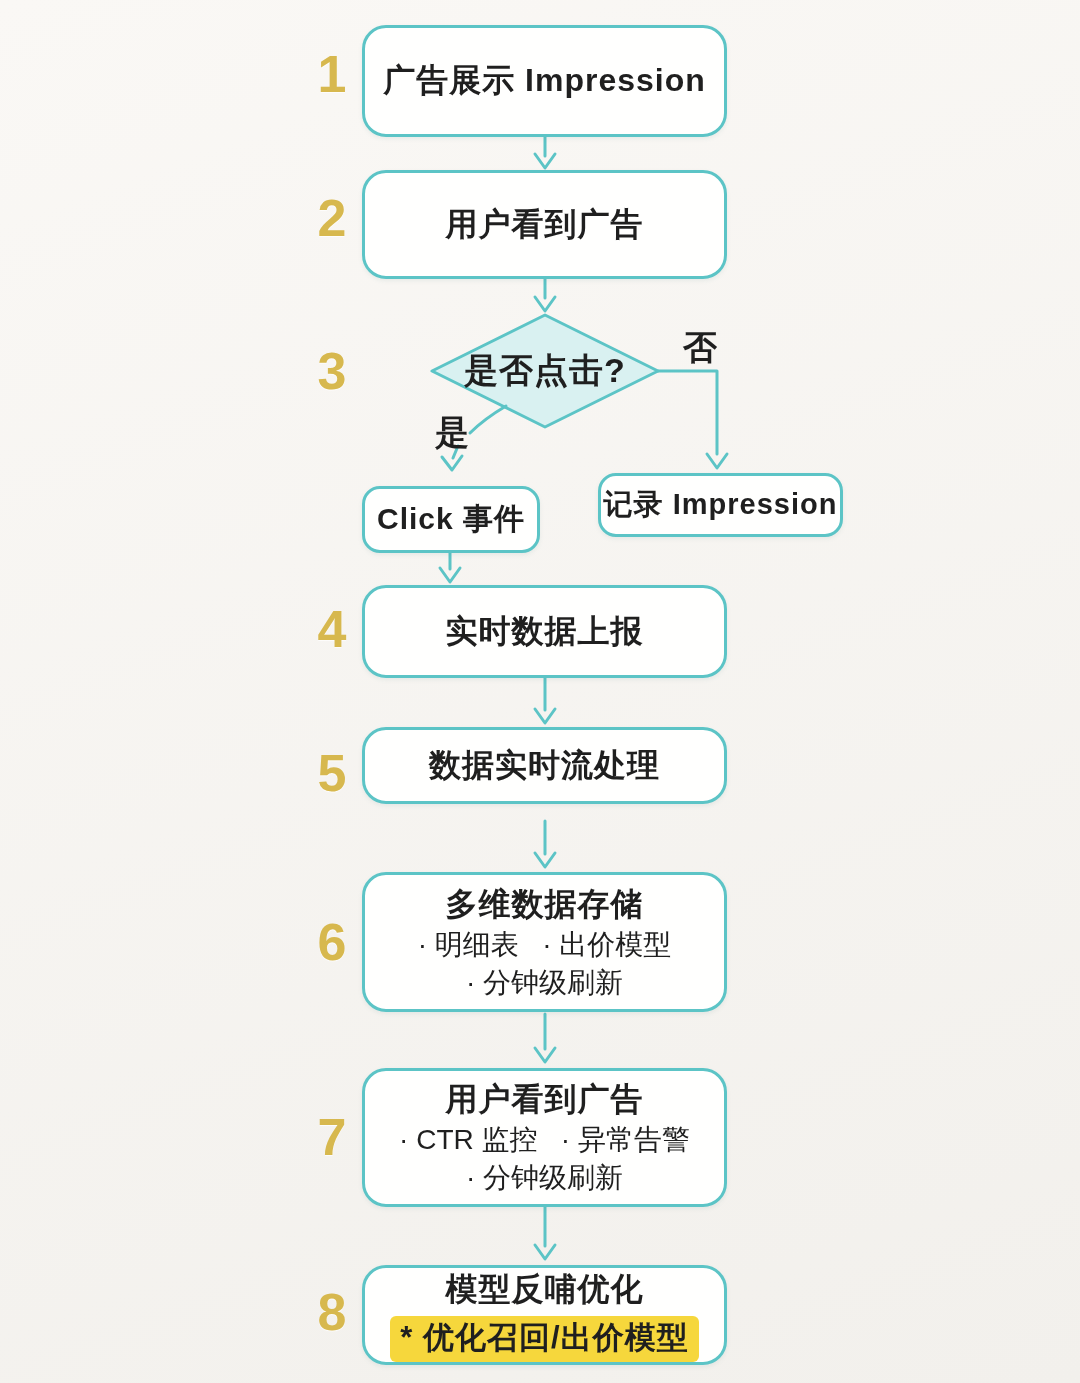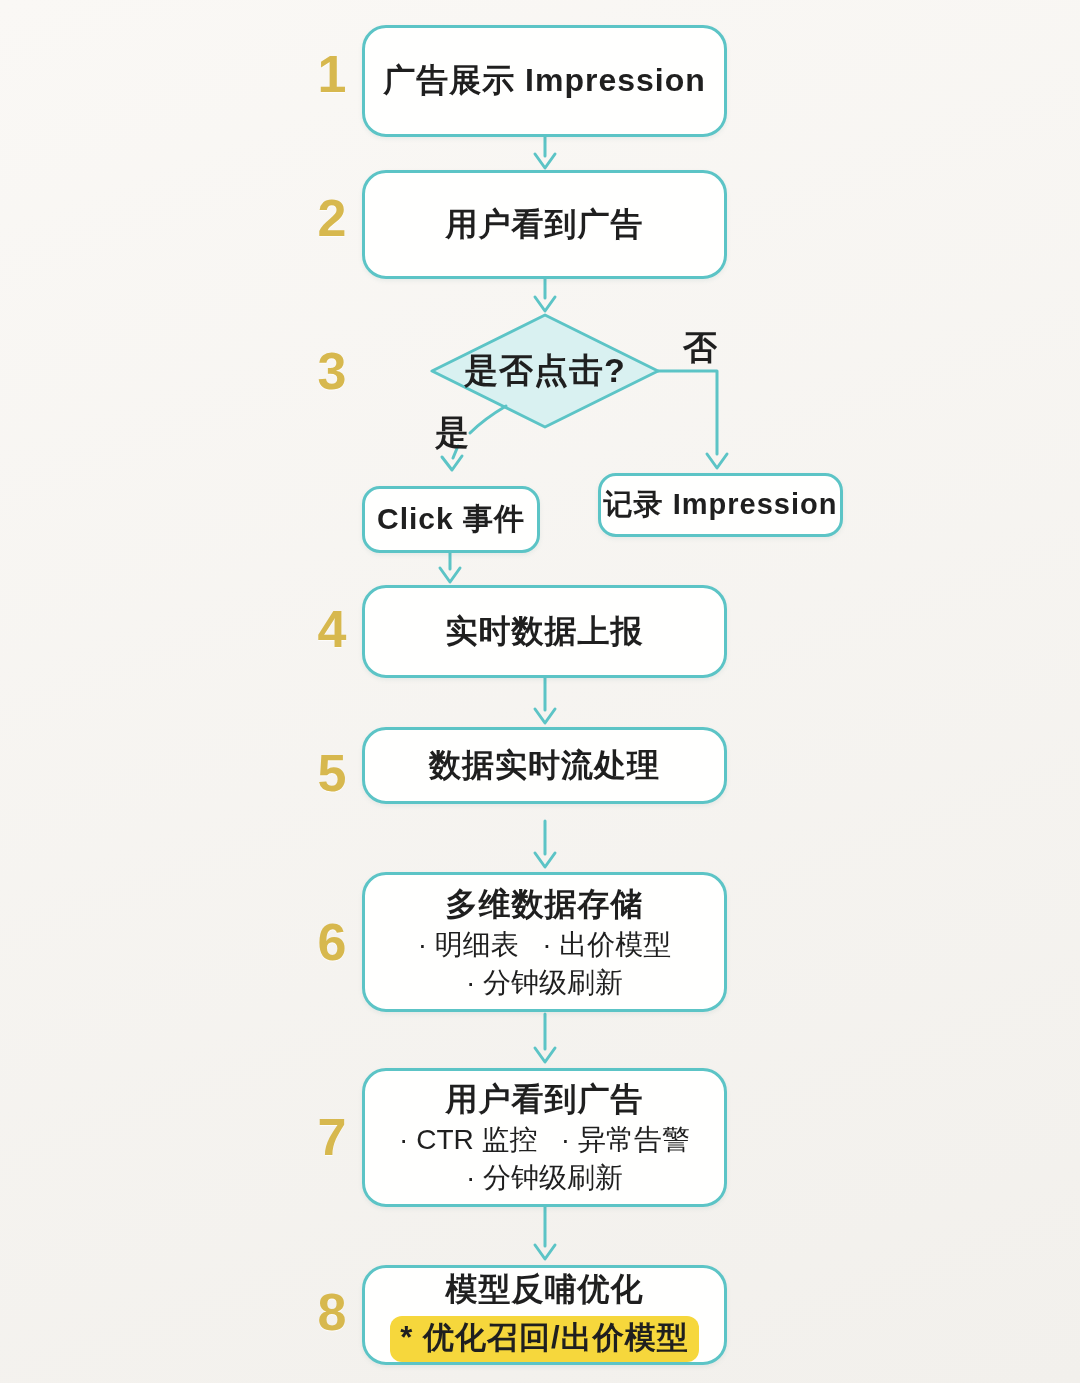--- a/index.html
+++ b/index.html
@@ -51,21 +51,21 @@
     font-size:34px;font-weight:600;letter-spacing:1px;
   }
   .branch-label{
     position:absolute;width:48px;height:48px;
     display:flex;align-items:center;justify-content:center;
     font-size:34px;font-weight:600;
   }
   .hl{
     display:inline-block;margin-top:4px;padding:1px 10px 3px 10px;
     background:var(--highlight,#f6d73c);
-    font-size:31px;font-weight:600;letter-spacing:1px;border-radius:12px;
+    font-size:31px;font-weight:600;letter-spacing:1px;border-radius:6px;
   }
 </style>
 </head>
 <body>
 
 <div class="canvas">
 
   <svg class="connectors" viewBox="0 0 1080 1383" xmlns="http://www.w3.org/2000/svg">
 
     <path class="conn" d="M545 123 V 156"></path>

